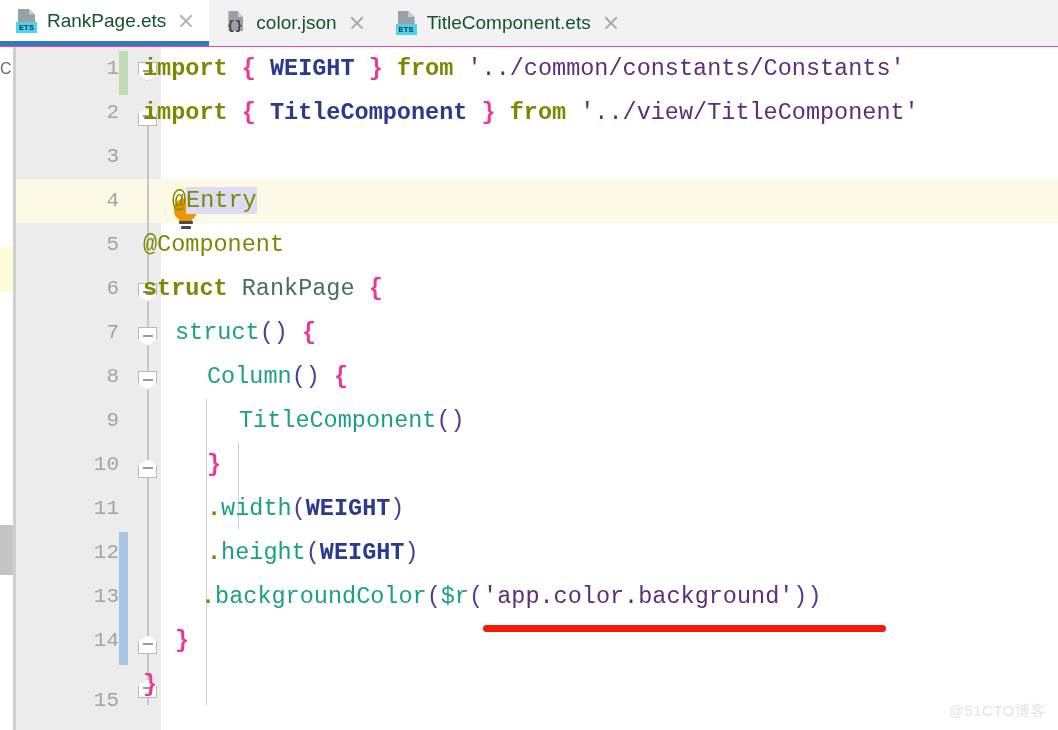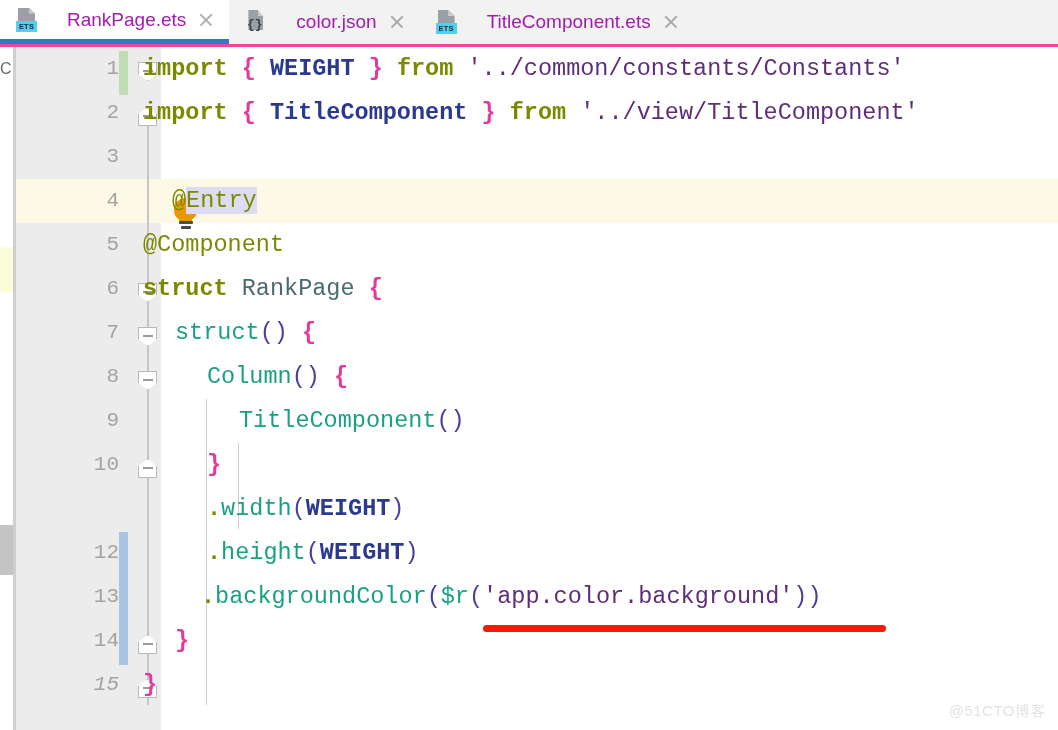--- a/index.html
+++ b/index.html
@@ -15,21 +15,21 @@
     position: relative;
   }
 
   
   #tab-bar {
     position: absolute;
     left: 0; top: 0;
     width: 1058px;
     height: 47px;
     background: #f2f2f2;
-    border-bottom: 3px solid #ec4899;
+    border-bottom: 1px solid #ec4899;
     box-sizing: border-box;
     display: flex;
     align-items: stretch;
   }
   .tab {
     display: flex;
     align-items: center;
     padding: 0 14px 0 16px;
     height: 100%;
     box-sizing: border-box;
@@ -96,24 +96,23 @@
     width: 19px; height: 16px;
     color: #3c4043;
     font-family: "Liberation Mono", monospace;
     font-size: 13px;
     line-height: 16px;
     text-align: center;
     font-weight: bold;
   }
   .tab-label {
     font-size: 19px;
-    color: #a21caf;
+    color: #14532d;
     white-space: nowrap;
     font-family: "Liberation Sans", sans-serif;
-    margin-left: 20px;
   }
   .tab-close {
     margin-left: 11px;
     width: 18px;
     height: 18px;
     position: relative;
     flex: 0 0 auto;
     opacity: 0.48;
   }
   .tab-close::before, .tab-close::after {
@@ -438,24 +437,25 @@
   <div class="line-number" style="top:0px;">1</div>
   <div class="line-number" style="top:44px;">2</div>
   <div class="line-number" style="top:88px;">3</div>
   <div class="line-number" style="top:132px;">4</div>
   <div class="line-number" style="top:176px;">5</div>
   <div class="line-number" style="top:220px;">6</div>
   <div class="line-number" style="top:264px;">7</div>
   <div class="line-number" style="top:308px;">8</div>
   <div class="line-number" style="top:352px;">9</div>
   <div class="line-number" style="top:396px;">10</div>
+  <div class="line-number" style="top:440px;">11</div>
   <div class="line-number" style="top:484px;">12</div>
   <div class="line-number" style="top:528px;">13</div>
   <div class="line-number" style="top:572px;">14</div>
-  <div class="line-number" style="top:616px;font-style:italic;">15</div>
+  <div class="line-number" style="top:632px;">15</div>
 
   <div class="code-line" style="top:0px;"><span class="t-kw">import</span><span> </span><span class="t-brace">{</span><span> </span><span class="t-ident">WEIGHT</span><span> </span><span class="t-brace">}</span><span> </span><span class="t-kw">from</span><span> </span><span class="t-str">'../common/constants/Constants'</span></div>
 
   <div class="code-line" style="top:44px;"><span class="t-kw">import</span><span> </span><span class="t-brace">{</span><span> </span><span class="t-ident">TitleComponent</span><span> </span><span class="t-brace">}</span><span> </span><span class="t-kw">from</span><span> </span><span class="t-str">'../view/TitleComponent'</span></div>
 
   <div class="code-line" style="top:88px;"></div>
 
   <div class="code-line" style="top:132px;margin-left:29px;"><span class="t-anno">@</span><span class="t-anno sel-hl">Entry</span></div>
 
   <div class="code-line" style="top:176px;font-family:Liberation Mono, monospace;"><span class="t-anno">@Component</span></div>

